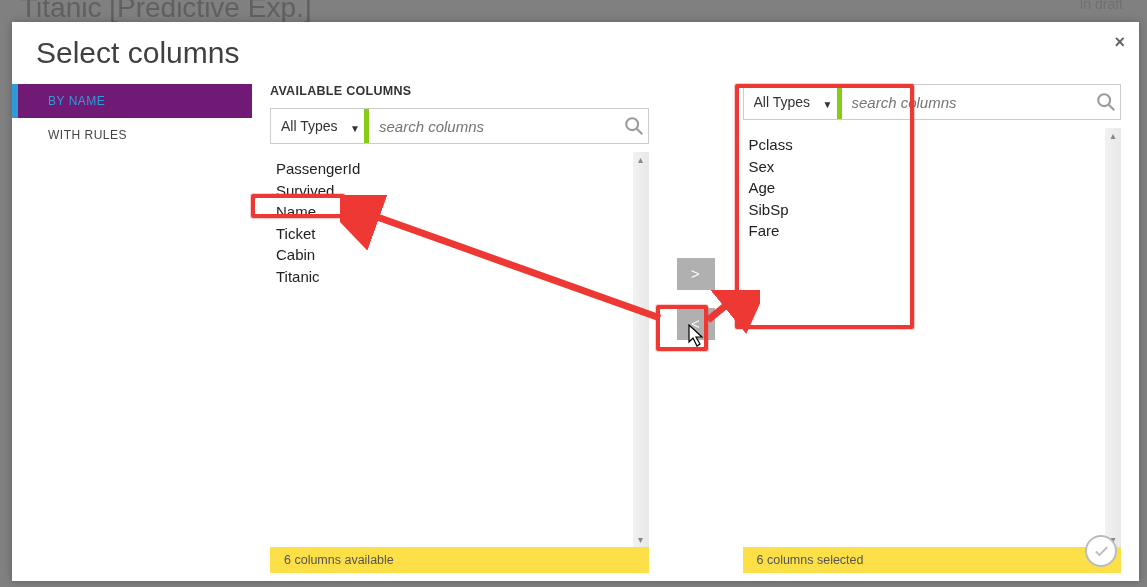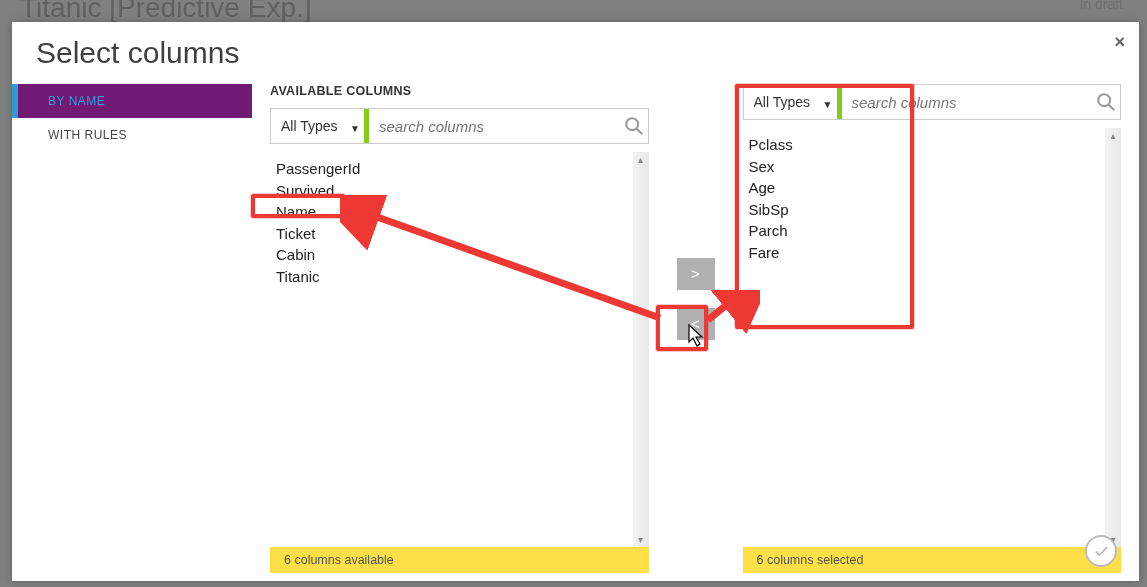--- a/index.html
+++ b/index.html
@@ -310,21 +310,20 @@
                 <line x1="15" y1="15" x2="21" y2="21"></line>
               </svg>
           </span>
         </div>
         <div class="list-wrap">
           <div class="list" id="selected-list">
               <div class="list-item">Pclass</div>
               <div class="list-item">Sex</div>
               <div class="list-item">Age</div>
               <div class="list-item">SibSp</div>
-              <div class="list-item">Parch</div>
               <div class="list-item">Fare</div>
             </div>
           <div class="fake-scroll">
               <span>▴</span>
               <span>▾</span>
             </div>
         </div>
         <div class="panel-footer">6 columns selected</div>
       </div>
 

